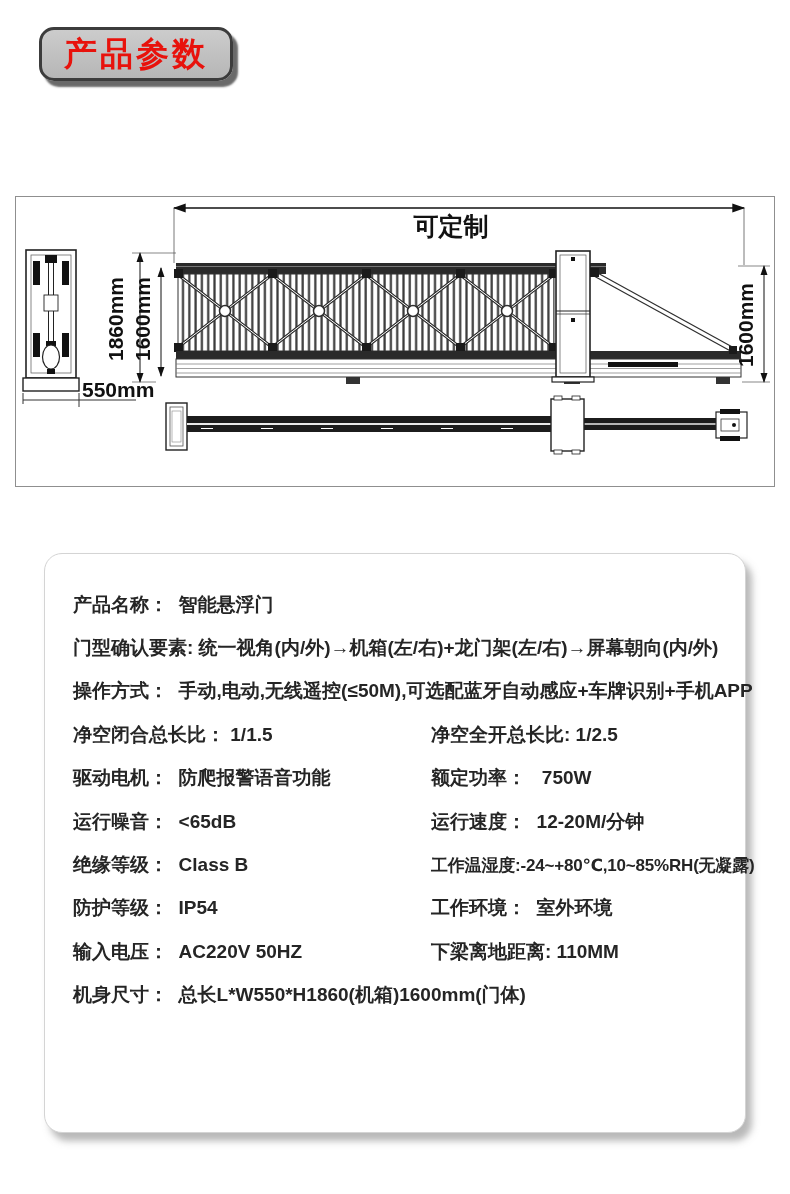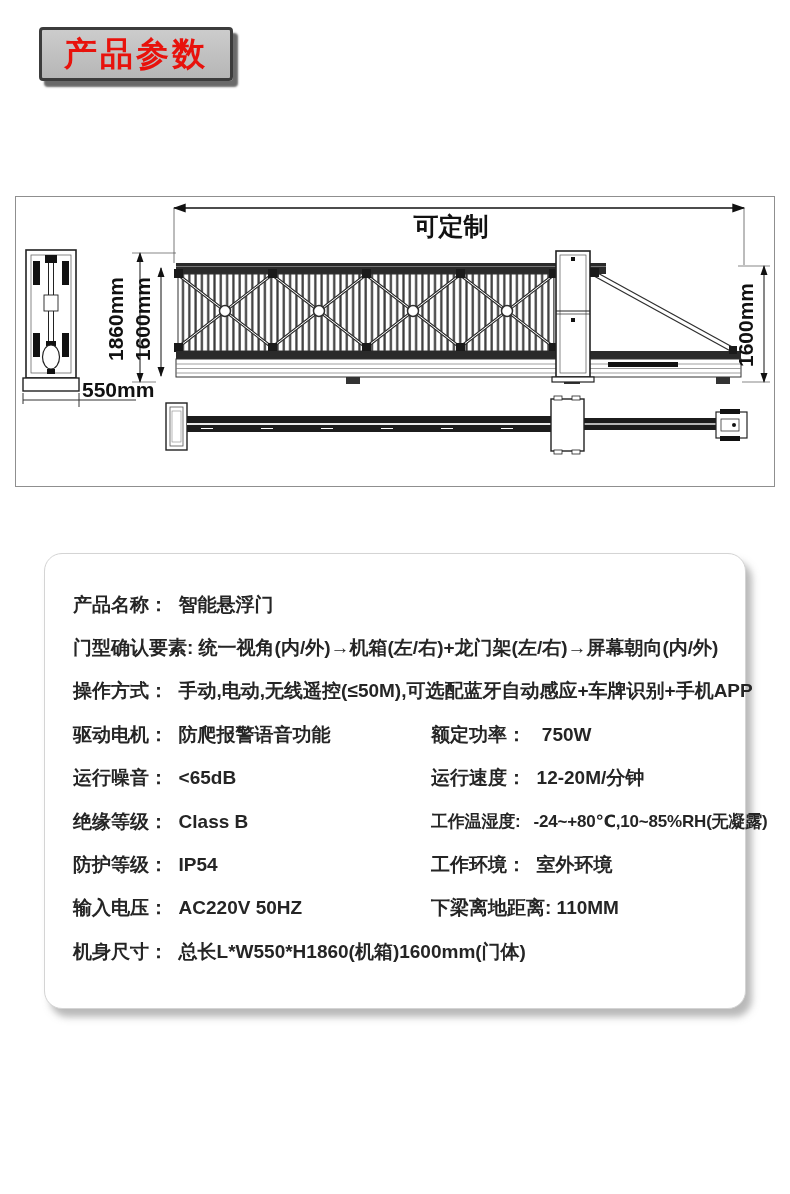--- a/index.html
+++ b/index.html
@@ -5,53 +5,53 @@
   html,body{margin:0;padding:0;}
   body{
     width:790px;height:1194px;position:relative;background:#ffffff;
     font-family:"Liberation Sans","DejaVu Sans",sans-serif;color:#222;
     overflow:hidden;
   }
   
   .badge{
     position:absolute;left:39px;top:27px;width:194px;height:54px;
     background:linear-gradient(#cccccc,#b6b6b6);
-    border:3px solid #3c3c3c;border-radius:4px;
+    border:3px solid #3c3c3c;border-radius:15px;
     box-shadow:5px 6px 2px rgba(80,80,80,.85);
     display:flex;align-items:center;justify-content:center;
     box-sizing:border-box;
   }
   .badge span{
     color:#e8120c;font-size:33px;font-weight:bold;letter-spacing:3px;
     white-space:pre;
   }
   
   .diagram{
     position:absolute;left:15px;top:196px;width:760px;height:291px;
     border:1px solid #8f8f8f;box-sizing:border-box;background:#fff;
   }
   .diagram svg{display:block;width:100%;height:100%;}
   .diagram svg text{font-family:"Liberation Sans","DejaVu Sans",sans-serif;fill:#111;}
   
   .spec-card{
-    position:absolute;left:44px;top:553px;width:702px;height:456px;
+    position:absolute;left:44px;top:553px;width:702px;height:580px;
     background:#fff;border:1px solid #d4d4d4;border-radius:18px;
     box-shadow:6px 8px 7px rgba(115,115,115,.5);
     box-sizing:border-box;padding:29px 20px 0 28px;
   }
   .spec-row{
     display:flex;align-items:center;height:43.4px;
     font-size:19px;font-weight:bold;color:#252525;
   }
   .cell{display:flex;align-items:baseline;min-width:0;}
   .cell span{white-space:pre;}
   .col1{width:358px;flex:none;}
   .col2{flex:1;}
   .full{width:100%;}
-  .compact{font-size:17px;letter-spacing:-0.2px;gap:13px;}
+  .compact{font-size:17px;letter-spacing:-0.2px;}
 </style>
 </head>
 <body>
 
 <div class="badge">
   <span>产品参数</span>
 </div>
 
 <div class="diagram">
 <svg viewBox="0 0 758 289">
@@ -226,20 +226,30 @@
 
 
   <div class="spec-row">
     <div class="cell full">
       <span>操作方式：  </span>
         <span>手动,电动,无线遥控(≤50M),可选配蓝牙自动感应+车牌识别+手机APP</span>
     </div>
   </div>
 
 
+  <div class="spec-row">
+    <div class="cell col1">
+      <span>净空闭合总长比： </span>
+        <span>1/1.5</span>
+    </div>
+    <div class="cell col2">
+      <span>净空全开总长比: </span>
+        <span>1/2.5</span>
+    </div>
+  </div>
 
   <div class="spec-row">
     <div class="cell col1">
       <span>驱动电机：  </span>
         <span>防爬报警语音功能</span>
     </div>
     <div class="cell col2">
       <span>额定功率：   </span>
         <span>750W</span>
     </div>

